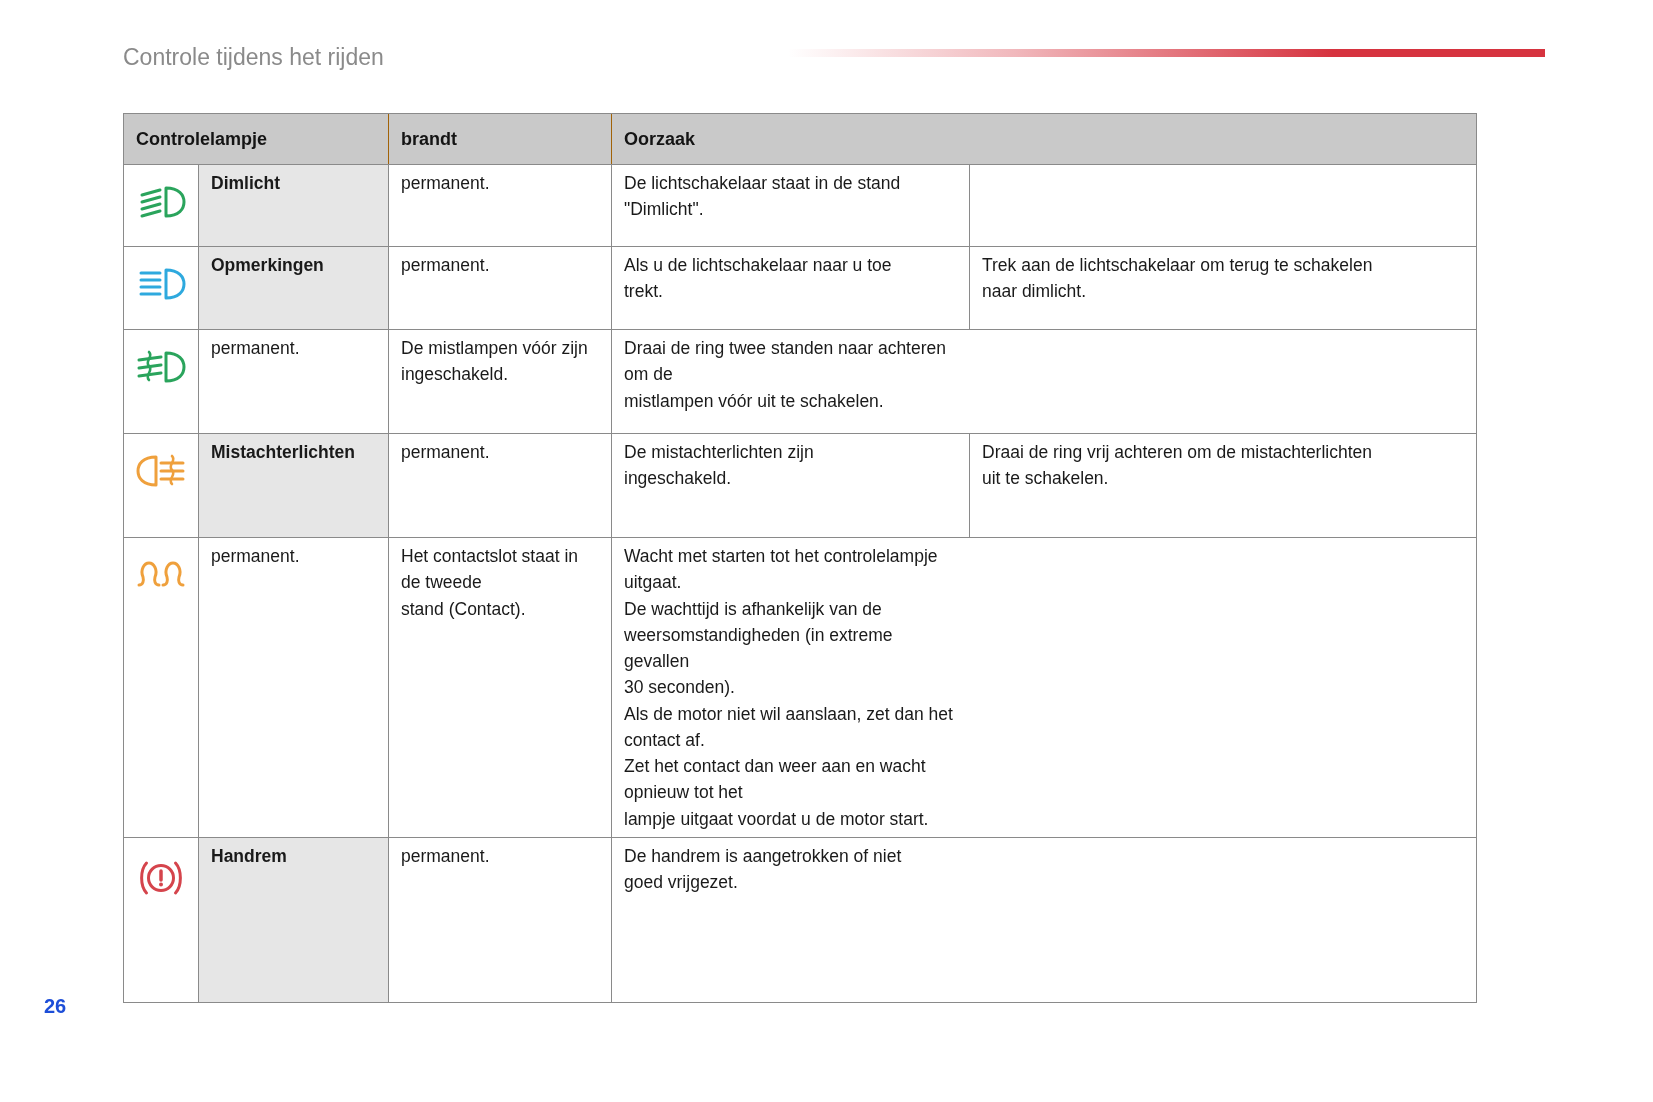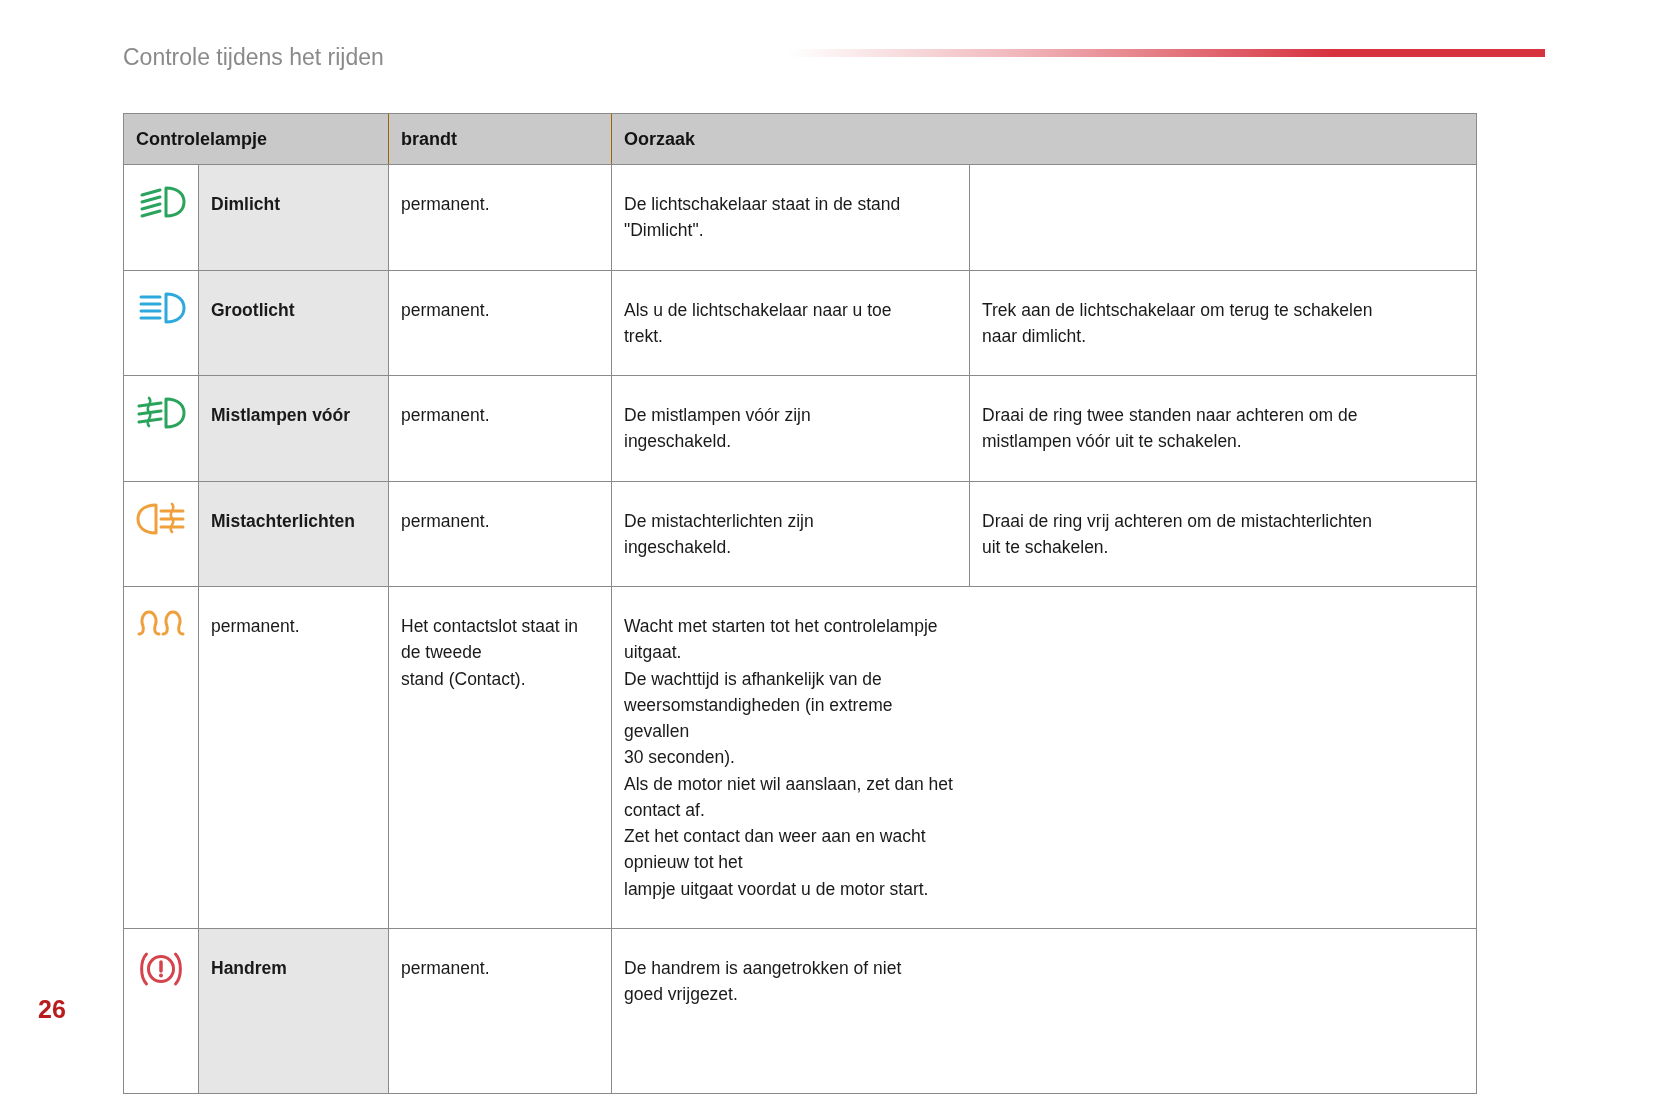--- a/index.html
+++ b/index.html
@@ -39,21 +39,21 @@
   }
   .header-cell:first-child { border-left: none; }
   .body-row {
     display: grid;
     grid-template-columns: 74px 190px 223px 358px 1fr;
     border-top: 1px solid #8a8a8a;
     background: #ffffff;
   }
   .td {
     border-left: 1px solid #8a8a8a;
-    padding: 26px 12px;
+    padding: 5px 12px;
     font-size: 17.5px;
     line-height: 1.5;
     white-space: pre-line;
   }
   .td:first-child { border-left: none; }
   .icon-cell {
     display: flex; justify-content: center; align-items: flex-start;
     padding: 20px 4px 8px 4px;
   }
   .name-cell {
@@ -61,22 +61,22 @@
     font-weight: bold;
     white-space: normal;
   }
   #table-body .body-row:nth-child(1) { min-height: 82px; }
   #table-body .body-row:nth-child(2) { min-height: 83px; }
   #table-body .body-row:nth-child(3) { min-height: 104px; }
   #table-body .body-row:nth-child(4) { min-height: 104px; }
   #table-body .body-row:nth-child(5) { min-height: 209px; }
   #table-body .body-row:nth-child(6) { min-height: 165px; }
   .page-number {
-    position: absolute; left: 38px; top: 995px;
-    font-size: 25px; font-weight: bold; color: #b91c1c;
+    position: absolute; left: 44px; top: 995px;
+    font-size: 20px; font-weight: bold; color: #1d4ed8;
   }
 </style>
 </head>
 <body>
 
 <div class="doc-header">Controle tijdens het rijden</div>
 
 <div class="accent-bar" id="accent-bar" style="background: linear-gradient(to right, rgba(214, 51, 63, 0) 0%, rgba(214, 51, 63, 0.35) 30%, rgb(214, 51, 63) 72%, rgb(214, 51, 63) 100%);"></div>
 
 <div class="tbl">
@@ -96,35 +96,34 @@
     <div class="td oorzaak-cell">De lichtschakelaar staat in de stand
 "Dimlicht".</div>
     <div class="td acties-cell"></div>
   </div>
 
   <div class="body-row">
     <div class="td icon-cell"><span class="icon-holder" style="color: rgb(46, 169, 222);"><svg id="svg-high-beam-icon" width="52" height="34" viewBox="0 0 52 34" fill="none" xmlns="http://www.w3.org/2000/svg">
     <path d="M31 3 C44 3 49 10 49 17 C49 24 44 31 31 31 Z" stroke="currentColor" stroke-width="3" stroke-linejoin="round"></path>
     <path d="M25 6 L6 6 M25 13 L6 13 M25 20 L6 20 M25 27 L6 27" stroke="currentColor" stroke-width="3" stroke-linecap="round"></path>
   </svg></span></div>
-    <div class="td name-cell">Grootlicht</div>
+    <div class="td name-cell">Opmerkingen</div>
     <div class="td brandt-cell">permanent.</div>
     <div class="td oorzaak-cell">Als u de lichtschakelaar naar u toe
 trekt.</div>
     <div class="td acties-cell">Trek aan de lichtschakelaar om terug te schakelen
 naar dimlicht.</div>
   </div>
 
   <div class="body-row">
     <div class="td icon-cell"><span class="icon-holder" style="color: rgb(42, 164, 92);"><svg id="svg-front-fog-icon" width="52" height="34" viewBox="0 0 52 34" fill="none" xmlns="http://www.w3.org/2000/svg">
     <path d="M31 3 C44 3 49 10 49 17 C49 24 44 31 31 31 Z" stroke="currentColor" stroke-width="3" stroke-linejoin="round"></path>
     <path d="M26 7 L4 10 M26 15 L4 18 M26 23 L4 26" stroke="currentColor" stroke-width="3" stroke-linecap="round"></path>
     <path d="M14 2 C19 6.5 9 11.5 14 16 C19 20.5 9 25.5 14 30" stroke="currentColor" stroke-width="2.6" stroke-linecap="round"></path>
   </svg></span></div>
-    <div class="td name-cell">Mistlampen vóór</div>
     <div class="td brandt-cell">permanent.</div>
     <div class="td oorzaak-cell">De mistlampen vóór zijn
 ingeschakeld.</div>
     <div class="td acties-cell">Draai de ring twee standen naar achteren om de
 mistlampen vóór uit te schakelen.</div>
   </div>
 
   <div class="body-row">
     <div class="td icon-cell"><span class="icon-holder" style="color: rgb(239, 160, 60);"><svg id="svg-rear-fog-icon" width="52" height="34" viewBox="0 0 52 34" fill="none" xmlns="http://www.w3.org/2000/svg">
     <path d="M21 3 C8 3 3 10 3 17 C3 24 8 31 21 31 Z" stroke="currentColor" stroke-width="3" stroke-linejoin="round"></path>

